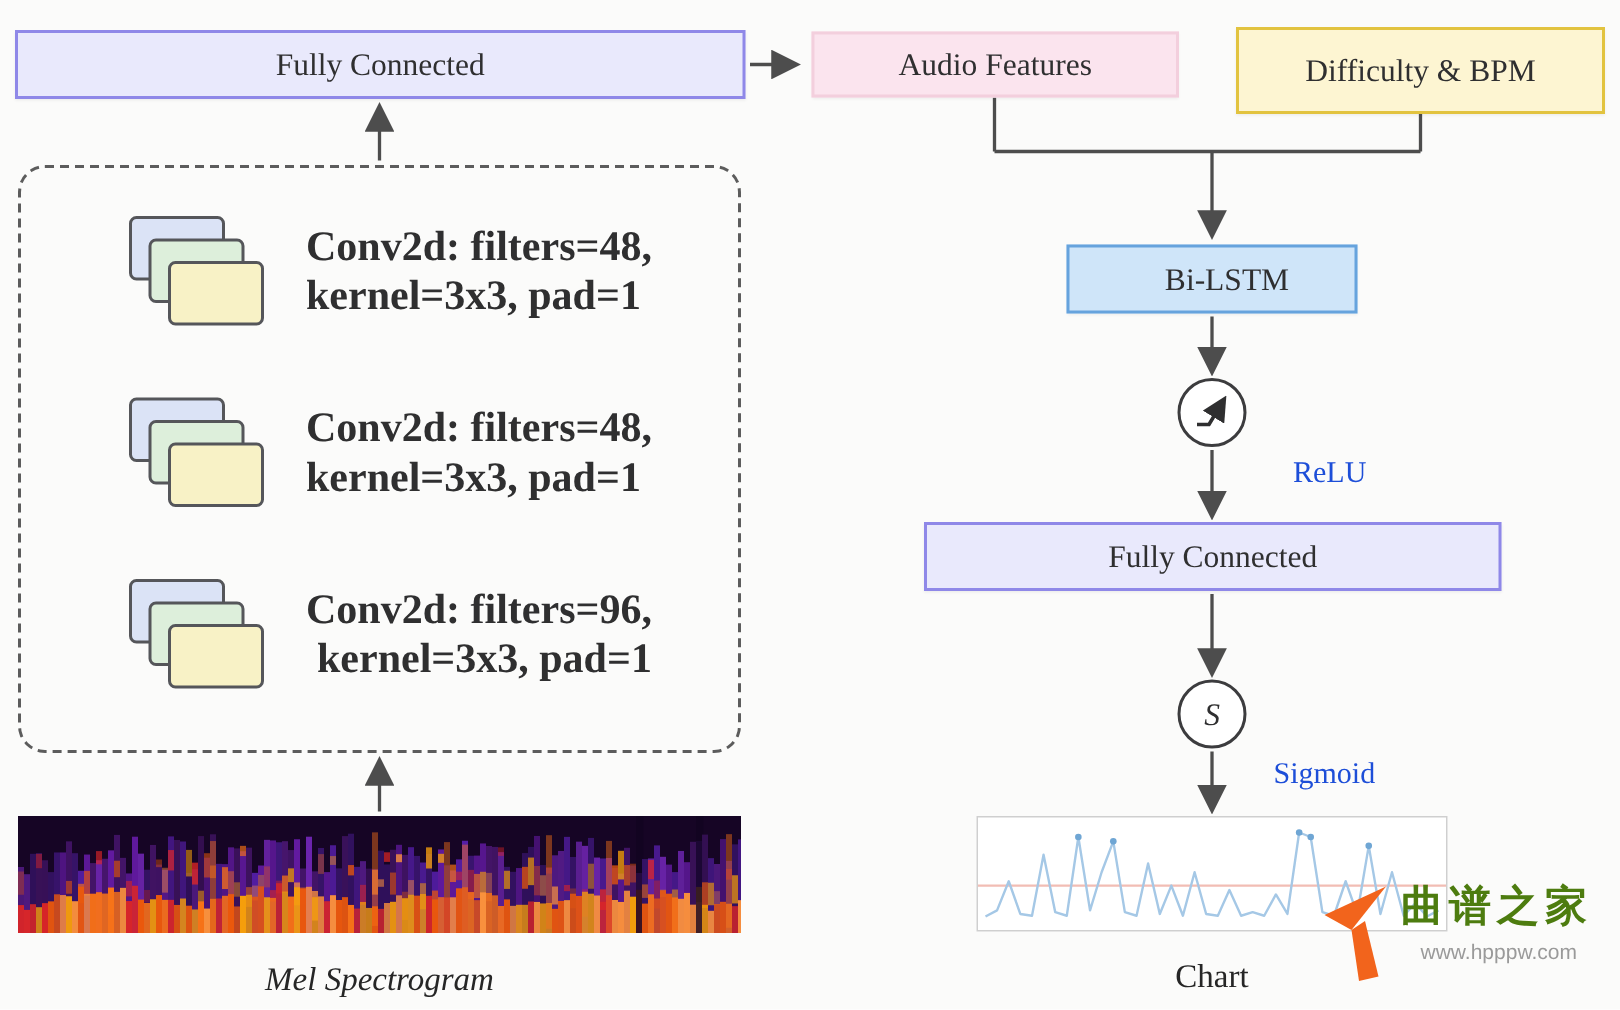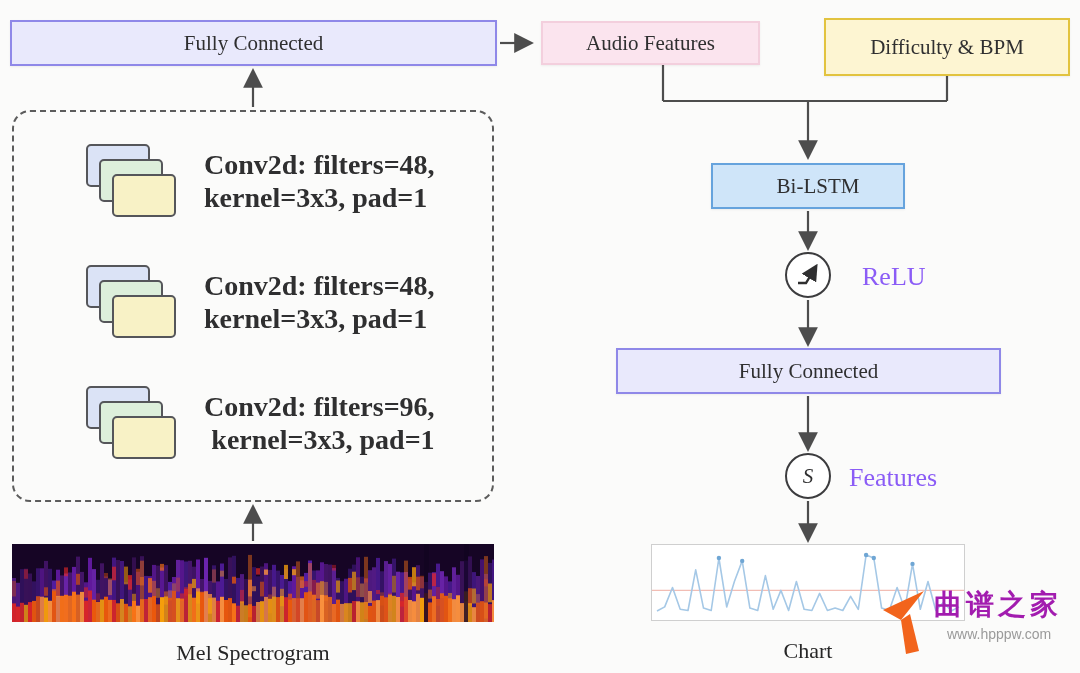--- a/index.html
+++ b/index.html
@@ -46,42 +46,42 @@
 
   .conv-text { font-size:28px; line-height:33px; color:var(--text,#2f2f30);font-weight:bold; }
 
   .circle-node {
     position:absolute; width:46px; height:46px; border-radius:50%;
     border:2.5px solid #3c3c3e; background:#ffffff; z-index:2;
     display:flex; align-items:center; justify-content:center;
   }
   .sigmoid-s { font-size:21px; font-style:italic; color:#2f2f30; }
 
-  .side-label { position:absolute; font-size:26px; color:#8b5cf6; z-index:2; }
+  .side-label { position:absolute; font-size:20px; color:#1d4ed8; z-index:2;margin-top:42px; }
 
   .chart-box {
     position:absolute; left:651px; top:544px; width:314px; height:77px;
     background:#ffffff; border:1px solid #cfcfcf; z-index:2;
   }
   .chart-box svg { display:block; width:100%; height:100%; }
 
   .spectro-box {
     position:absolute; left:12px; top:544px; width:482px; height:78px; z-index:2;
   }
   .spectro-box svg { display:block; width:100%; height:100%; }
 
   .caption {
     position:absolute; font-size:22px; color:#262626; text-align:center; z-index:2;
   }
 
   .watermark {
     position:absolute; left:880px; top:588px; display:flex; align-items:flex-start;
     gap:8px; z-index:6;
   }
-  .wm-name { font-size:28px; font-weight:bold; color:#a21caf; letter-spacing:4px; line-height:34px; }
+  .wm-name { font-size:28px; font-weight:bold; color:#4d7c0f; letter-spacing:4px; line-height:34px; }
   .wm-url  { font-family:"Liberation Sans",sans-serif; font-size:14px; color:#9a9a9a; margin-top:4px;margin-left:13px; }
 </style>
 </head>
 <body>
 
 <div class="canvas">
 
   <svg class="connectors">
     <defs>
       <marker id="ah" viewBox="0 0 10 10" refX="8" refY="5" markerWidth="9" markerHeight="9" orient="auto">
@@ -96,21 +96,21 @@
       <line x1="253" y1="541" x2="253" y2="508" marker-end="url(#ah)"></line>
       <line x1="808" y1="211" x2="808" y2="247" marker-end="url(#ah)"></line>
       <line x1="808" y1="300" x2="808" y2="343" marker-end="url(#ah)"></line>
       <line x1="808" y1="396" x2="808" y2="448" marker-end="url(#ah)"></line>
       <line x1="808" y1="501" x2="808" y2="539" marker-end="url(#ah)"></line>
     </g>
   </svg>
 
   <div class="node node-fc" style="left:10px; top:20px; width:487px; height:46px;">Fully Connected</div>
 
-  <div class="node node-pink" style="left:541px; top:21px; width:219px; height:44px;">Audio Features</div>
+  <div class="node node-pink" style="left:541px; top:21px; width:245px; height:44px;">Audio Features</div>
 
   <div class="node node-yellow" style="left:824px; top:18px; width:246px; height:58px;">Difficulty &amp; BPM</div>
 
   <div class="conv-block"></div>
 
   <div class="conv-row" style="top:133px;">
     <div class="conv-stack">
       <div class="sq sq-back"></div>
       <div class="sq sq-mid"></div>
       <div class="sq sq-front"></div>
@@ -157,21 +157,21 @@
       <path d="M-10,8 L-2,8 L7,-7" stroke="#2f2f30" stroke-width="2.4" fill="none" marker-end="url(#rah)"></path>
     </svg>
   </div>
   <div class="side-label" style="left:862px; top:262px;">ReLU</div>
 
   <div class="node node-fc" style="left:616px; top:348px; width:385px; height:46px;">Fully Connected</div>
 
   <div class="circle-node" style="left:785px; top:453px;">
     <span class="sigmoid-s">S</span>
   </div>
-  <div class="side-label" style="left:849px; top:463px;">Features</div>
+  <div class="side-label" style="left:849px; top:463px;">Sigmoid</div>
 
   <div class="chart-box">
     <svg id="outchart" viewBox="0 0 312 75" preserveAspectRatio="none">
         <line x1="0" y1="45.4" x2="312" y2="45.4" stroke="#f2bdb4" stroke-width="1.4"></line>
         <polyline points="5.0,66.0 12.7,61.9 20.5,42.5 28.2,64.3 36.0,65.5 43.7,24.8 51.5,63.1 59.2,65.5 66.9,13.0 74.7,61.9 82.4,36.5 90.2,15.9 97.9,63.1 105.7,65.5 113.4,30.6 121.2,64.3 128.9,45.4 136.6,65.5 144.4,36.5 152.1,64.3 159.9,65.5 167.6,48.4 175.4,65.5 183.1,63.1 190.8,65.5 198.6,51.3 206.3,64.3 214.1,10.0 221.8,13.0 229.6,63.1 237.3,65.5 245.1,42.5 252.8,64.3 260.5,18.9 268.3,64.3 276.0,36.5 283.8,65.5 291.5,57.2 299.3,66.0 307.0,61.9" fill="none" stroke="#a5c8e6" stroke-width="1.6" stroke-linejoin="round"></polyline>
         <circle cx="66.9" cy="13.0" r="2.2" fill="#6fa6d4"></circle>
         <circle cx="90.2" cy="15.9" r="2.2" fill="#6fa6d4"></circle>
         <circle cx="214.1" cy="10.0" r="2.2" fill="#6fa6d4"></circle>
         <circle cx="221.8" cy="13.0" r="2.2" fill="#6fa6d4"></circle>
         <circle cx="260.5" cy="18.9" r="2.2" fill="#6fa6d4"></circle>
@@ -510,21 +510,21 @@
         <rect x="472" y="35.3" width="4" height="7.1" fill="#dc2626" opacity="0.40"></rect>
         <rect x="472" y="58.5" width="4" height="19.5" fill="#f97316" opacity="0.80"></rect>
         <rect x="472" y="12.1" width="4" height="62.4" fill="#f97316" opacity="0.45"></rect>
         <rect x="476" y="18.9" width="4" height="59.1" fill="#4c1d95" opacity="0.51"></rect>
         <rect x="476" y="39.5" width="4" height="18.8" fill="#f59e0b" opacity="0.71"></rect>
         <rect x="476" y="60.1" width="4" height="17.9" fill="#dc2626" opacity="0.80"></rect>
         <rect x="480" y="15.6" width="4" height="62.4" fill="#6d28d9" opacity="0.51"></rect>
         <rect x="480" y="56.1" width="4" height="21.9" fill="#fb923c" opacity="0.97"></rect>
       </svg>
   </div>
-  <div class="caption" style="left:12px; top:640px; width:482px;">Mel Spectrogram</div>
+  <div class="caption" style="left:12px; top:640px; width:482px;font-style:italic;">Mel Spectrogram</div>
 
   <div class="watermark">
     <svg width="46" height="70" viewBox="0 0 46 70">
       <path d="M3,22 L44,3 L21,32 Z" fill="#f2641c"></path>
       <path d="M21,32 L30,26 L39,63 L26,66 Z" fill="#f2641c"></path>
     </svg>
     <div class="wm-text">
       <div class="wm-name">曲谱之家</div>
       <div class="wm-url">www.hpppw.com</div>
     </div>

